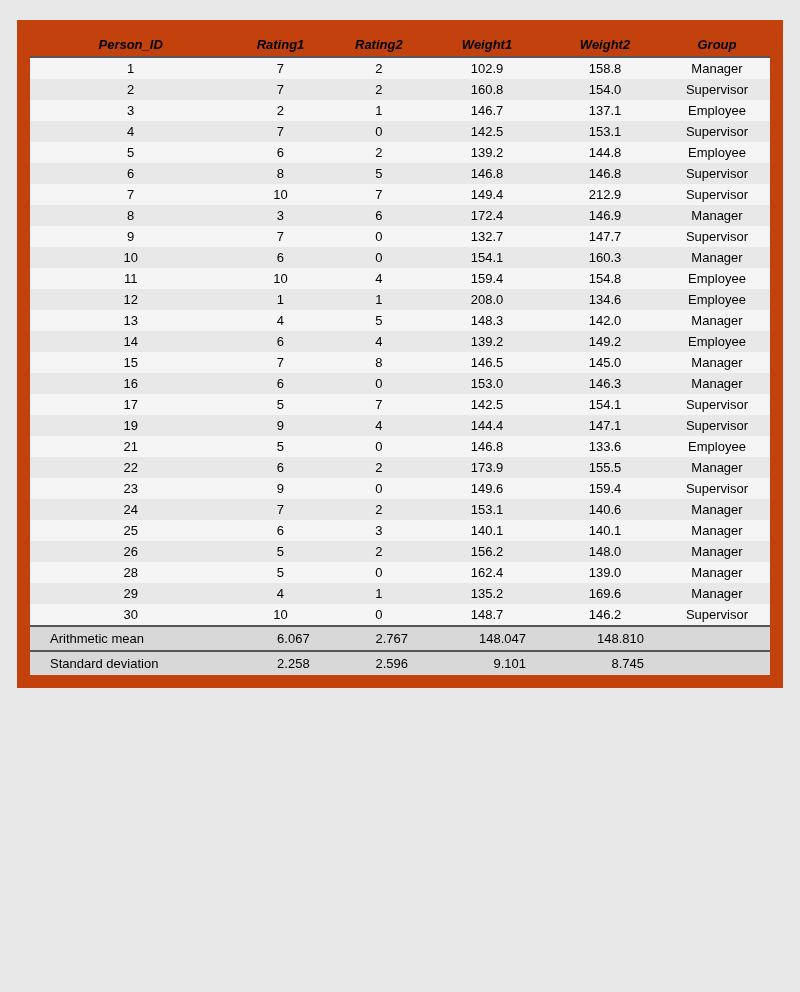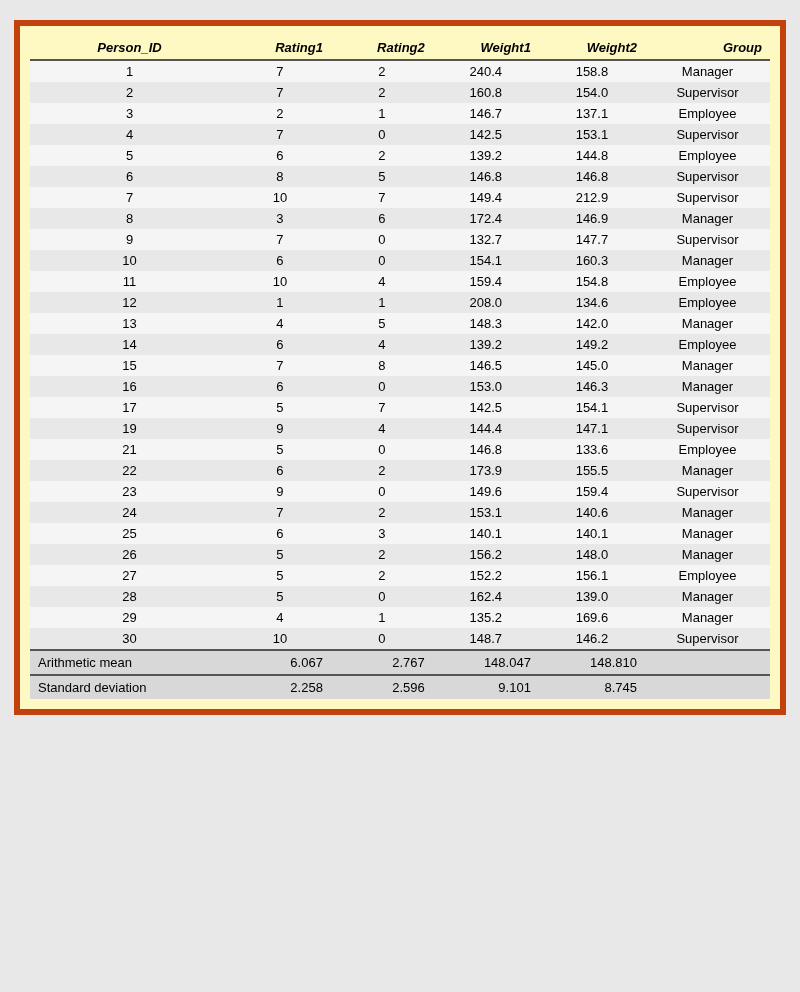--- a/index.html
+++ b/index.html
@@ -11,51 +11,51 @@
       background: #e8e8e8;
       font-family: Arial, sans-serif;
       font-size: 13px;
       display: flex;
       justify-content: center;
       align-items: flex-start;
       padding: 20px;
       min-height: 992px;
     }
     .table-container {
-      background: #fef9c3;
-      border: 6px solid #c2410c;
+      background: #c2410c;
+      border: 3px solid #c2410c;
       padding: 10px;
     }
     table {
       border-collapse: collapse;
       width: 740px;
     }
     thead tr th {
       font-weight: bold;
       font-style: italic;
-      text-align: right;
+      text-align: center;
       padding: 4px 8px;
       border-bottom: 2px solid #555;
     }
     tbody tr td {
       text-align: center;
       padding: 3px 8px;
     }
     tbody tr:nth-child(even) {
       background: #e8e8e8;
     }
     tbody tr:nth-child(odd) {
       background: #f5f5f5;
     }
     .footer-row td {
       background: #d8d8d8 !important;
       text-align: left;
       font-weight: normal;
       border-top: 2px solid #555;
-      padding: 4px 8px;
+      padding: 4px 20px;
     }
     .footer-row td:first-child {
       text-align: left;
     }
     .footer-row td:not(:first-child) {
       text-align: right;
     }
     thead tr th:first-child {
       text-align: center;
     }
@@ -75,21 +75,21 @@
           <th>Weight2</th>
           <th>Group</th>
         </tr>
     </thead>
     <tbody id="table-body">
 
     <tr>
           <td>1</td>
           <td>7</td>
           <td>2</td>
-          <td>240.4</td>
+          <td>102.9</td>
           <td>158.8</td>
           <td>Manager</td>
         </tr>
         <tr>
           <td>2</td>
           <td>7</td>
           <td>2</td>
           <td>160.8</td>
           <td>154.0</td>
           <td>Supervisor</td>
@@ -262,28 +262,20 @@
           <td>140.1</td>
           <td>Manager</td>
         </tr>
         <tr>
           <td>26</td>
           <td>5</td>
           <td>2</td>
           <td>156.2</td>
           <td>148.0</td>
           <td>Manager</td>
-        </tr>
-        <tr>
-          <td>27</td>
-          <td>5</td>
-          <td>2</td>
-          <td>152.2</td>
-          <td>156.1</td>
-          <td>Employee</td>
         </tr>
         <tr>
           <td>28</td>
           <td>5</td>
           <td>0</td>
           <td>162.4</td>
           <td>139.0</td>
           <td>Manager</td>
         </tr>
         <tr>

